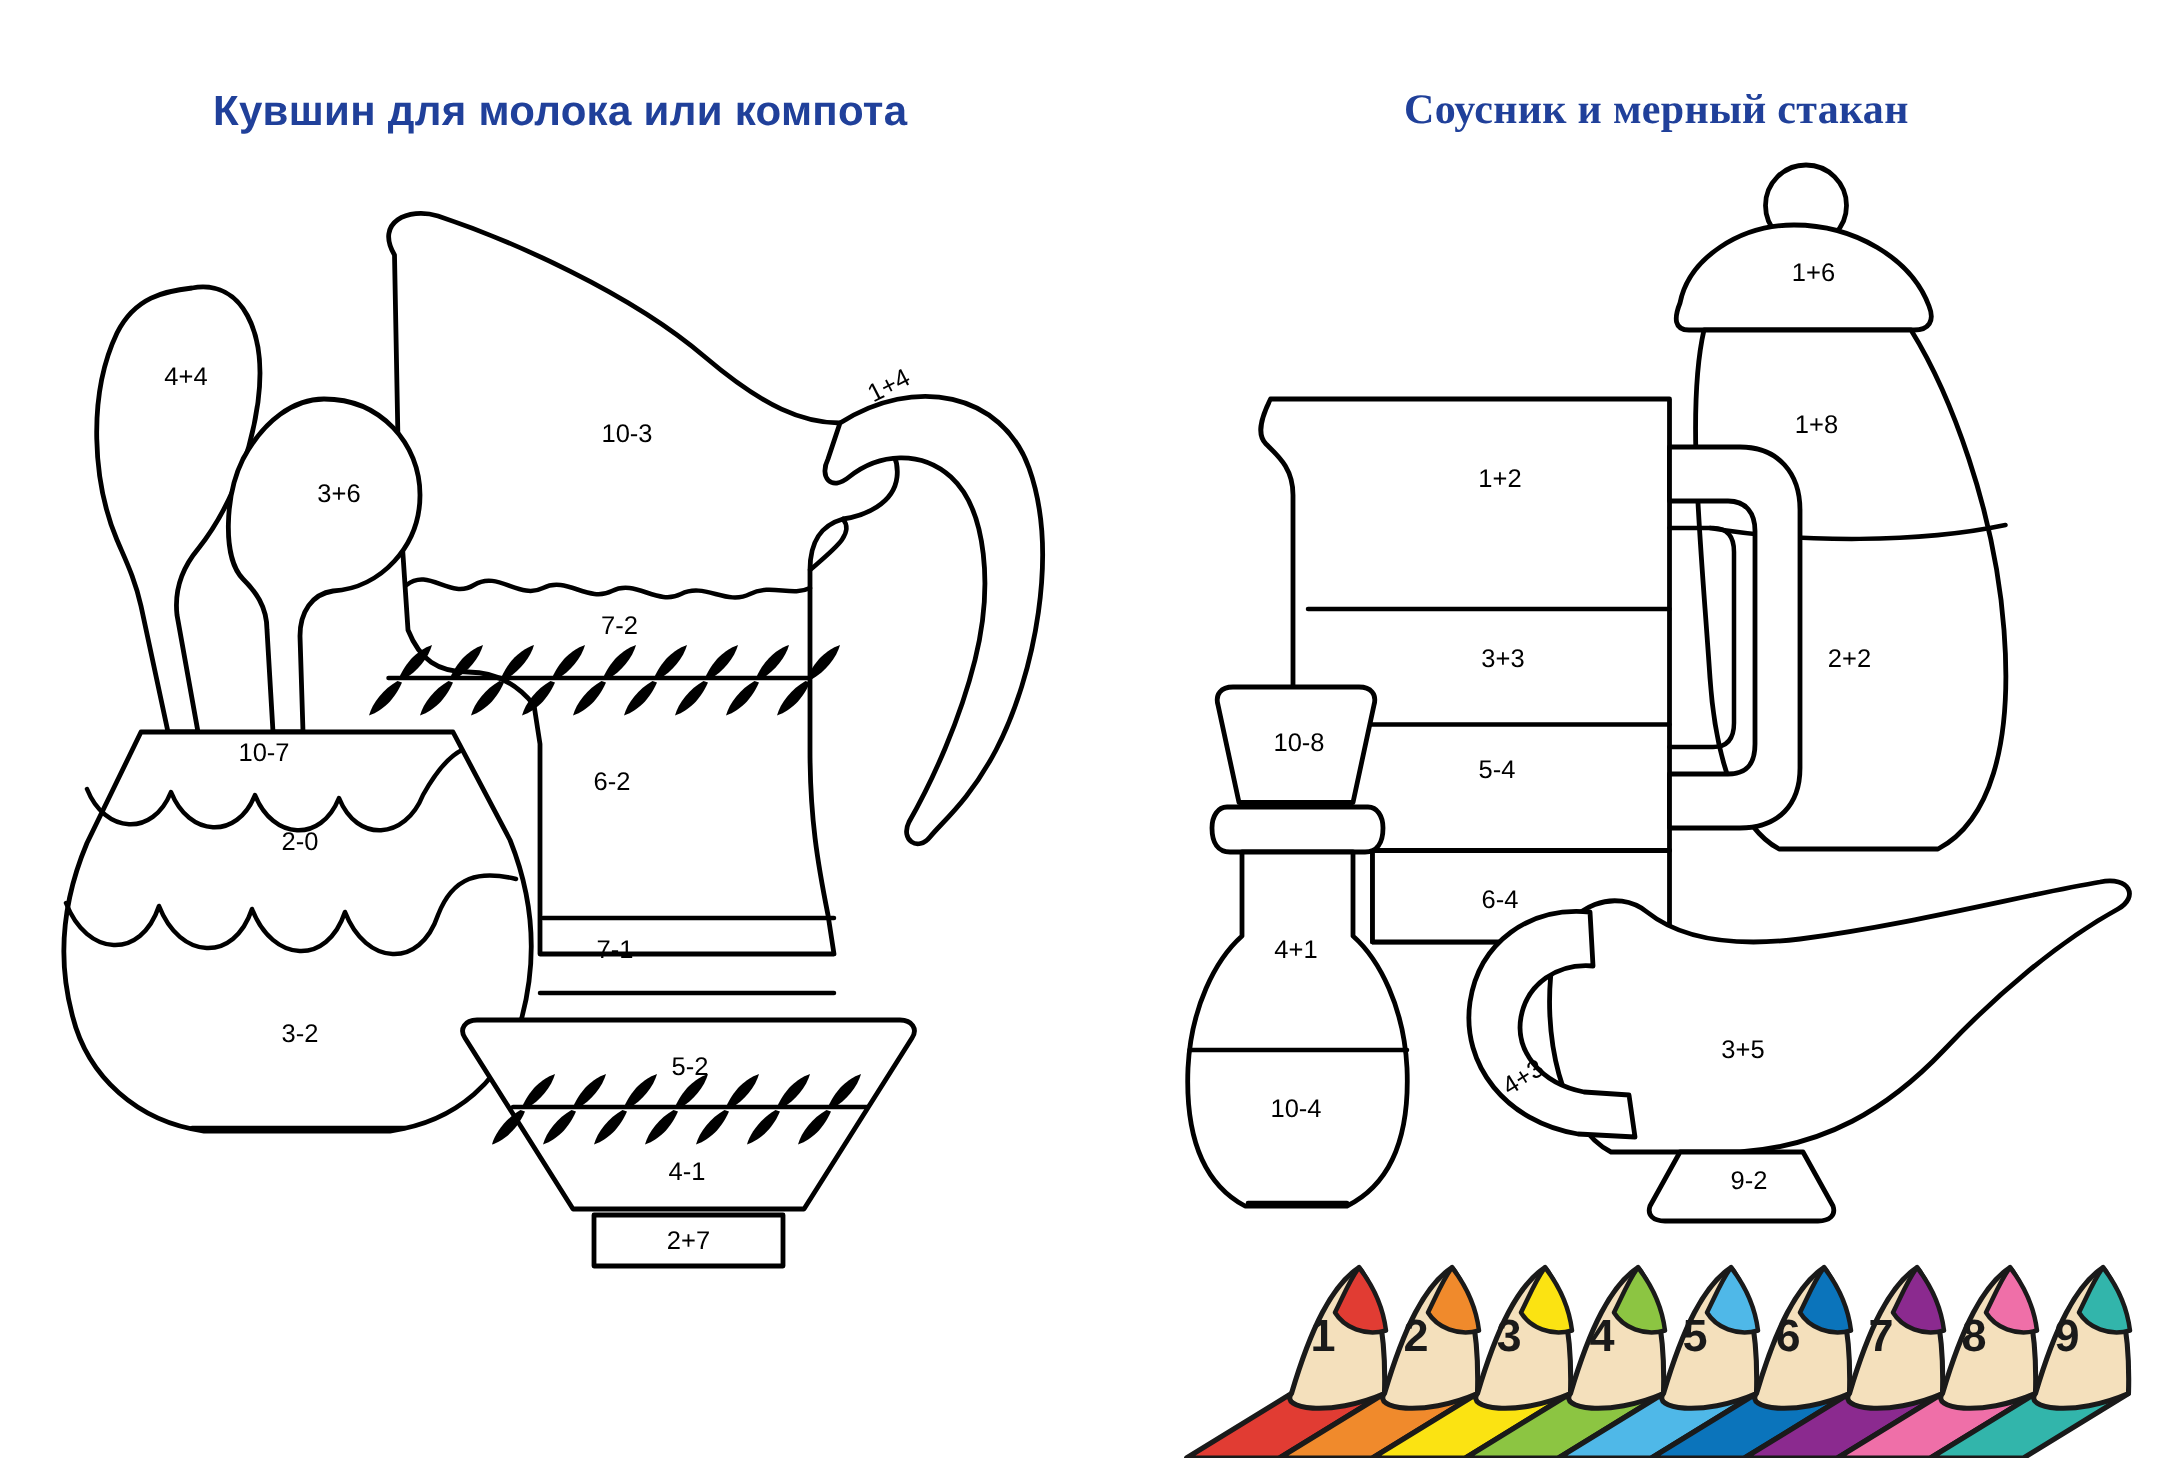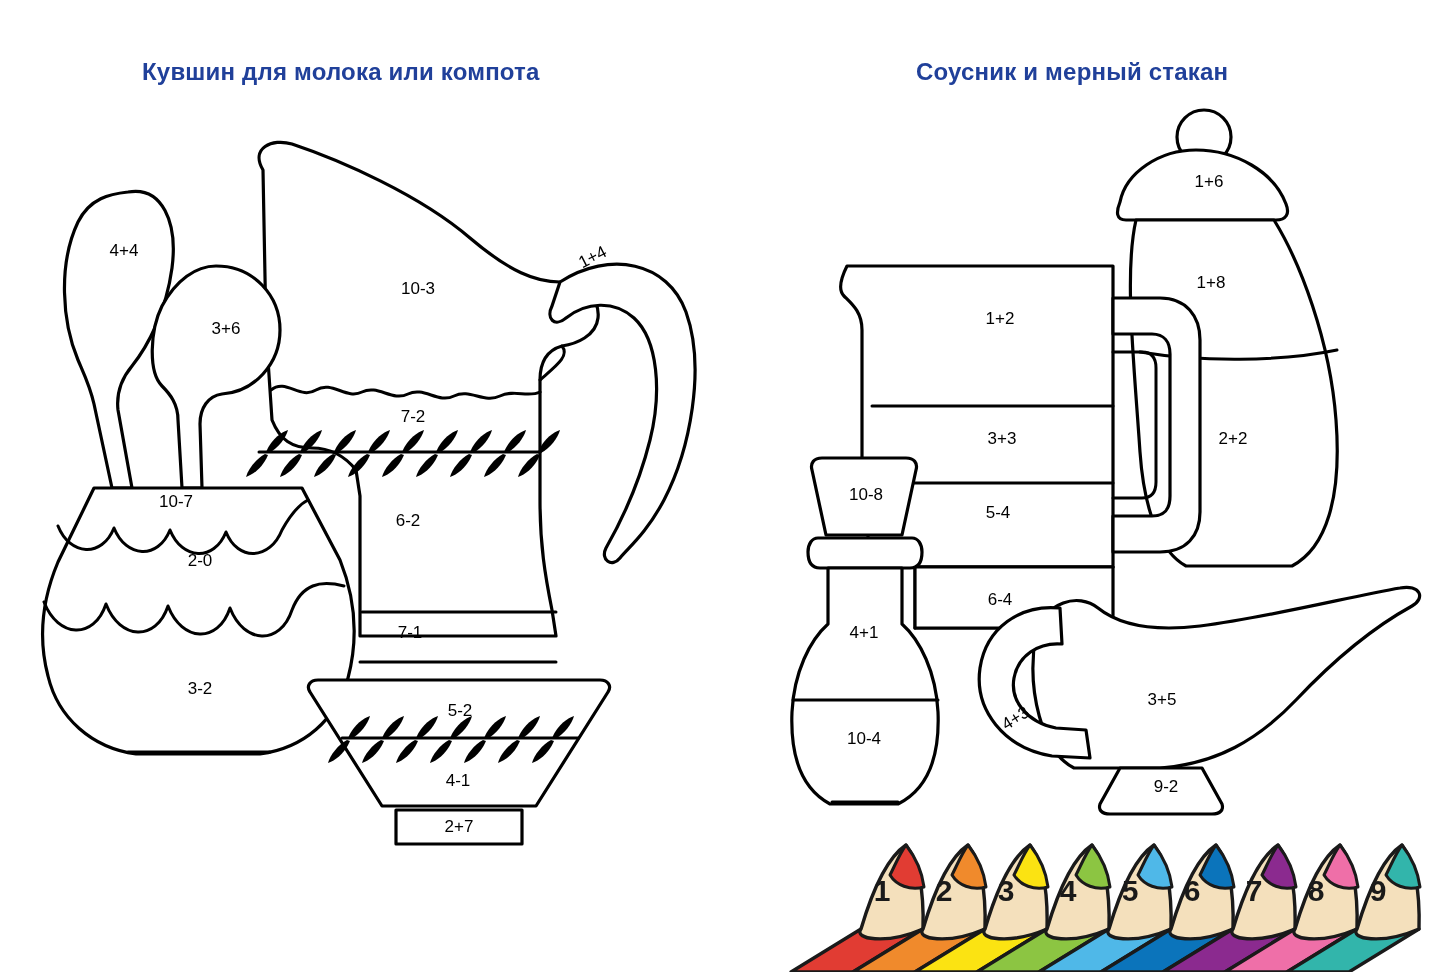--- a/index.html
+++ b/index.html
@@ -15,27 +15,27 @@
     font-family: "Liberation Sans", sans-serif;
   }
   .page {
     position: absolute;
     inset: 0;
     background: #ffffff;
   }
   .title {
     position: absolute;
     font-weight: bold;
-    font-size: 24px;
+    font-size: 28px;
     letter-spacing: 0.2px;
     color: #20409a;
     white-space: nowrap;
   }
   #title-left  { left: 142px; top: 58px; }
-  #title-right { left: 916px; top: 58px; }
+  #title-right { left: 936px; top: 58px; font-family: Liberation Serif, serif; }
 
   svg.art {
     position: absolute;
     left: 0; top: 0;
     width: 1445px;
     height: 972px;
   }
   .ol {
     fill: #ffffff;
     stroke: #000000;

